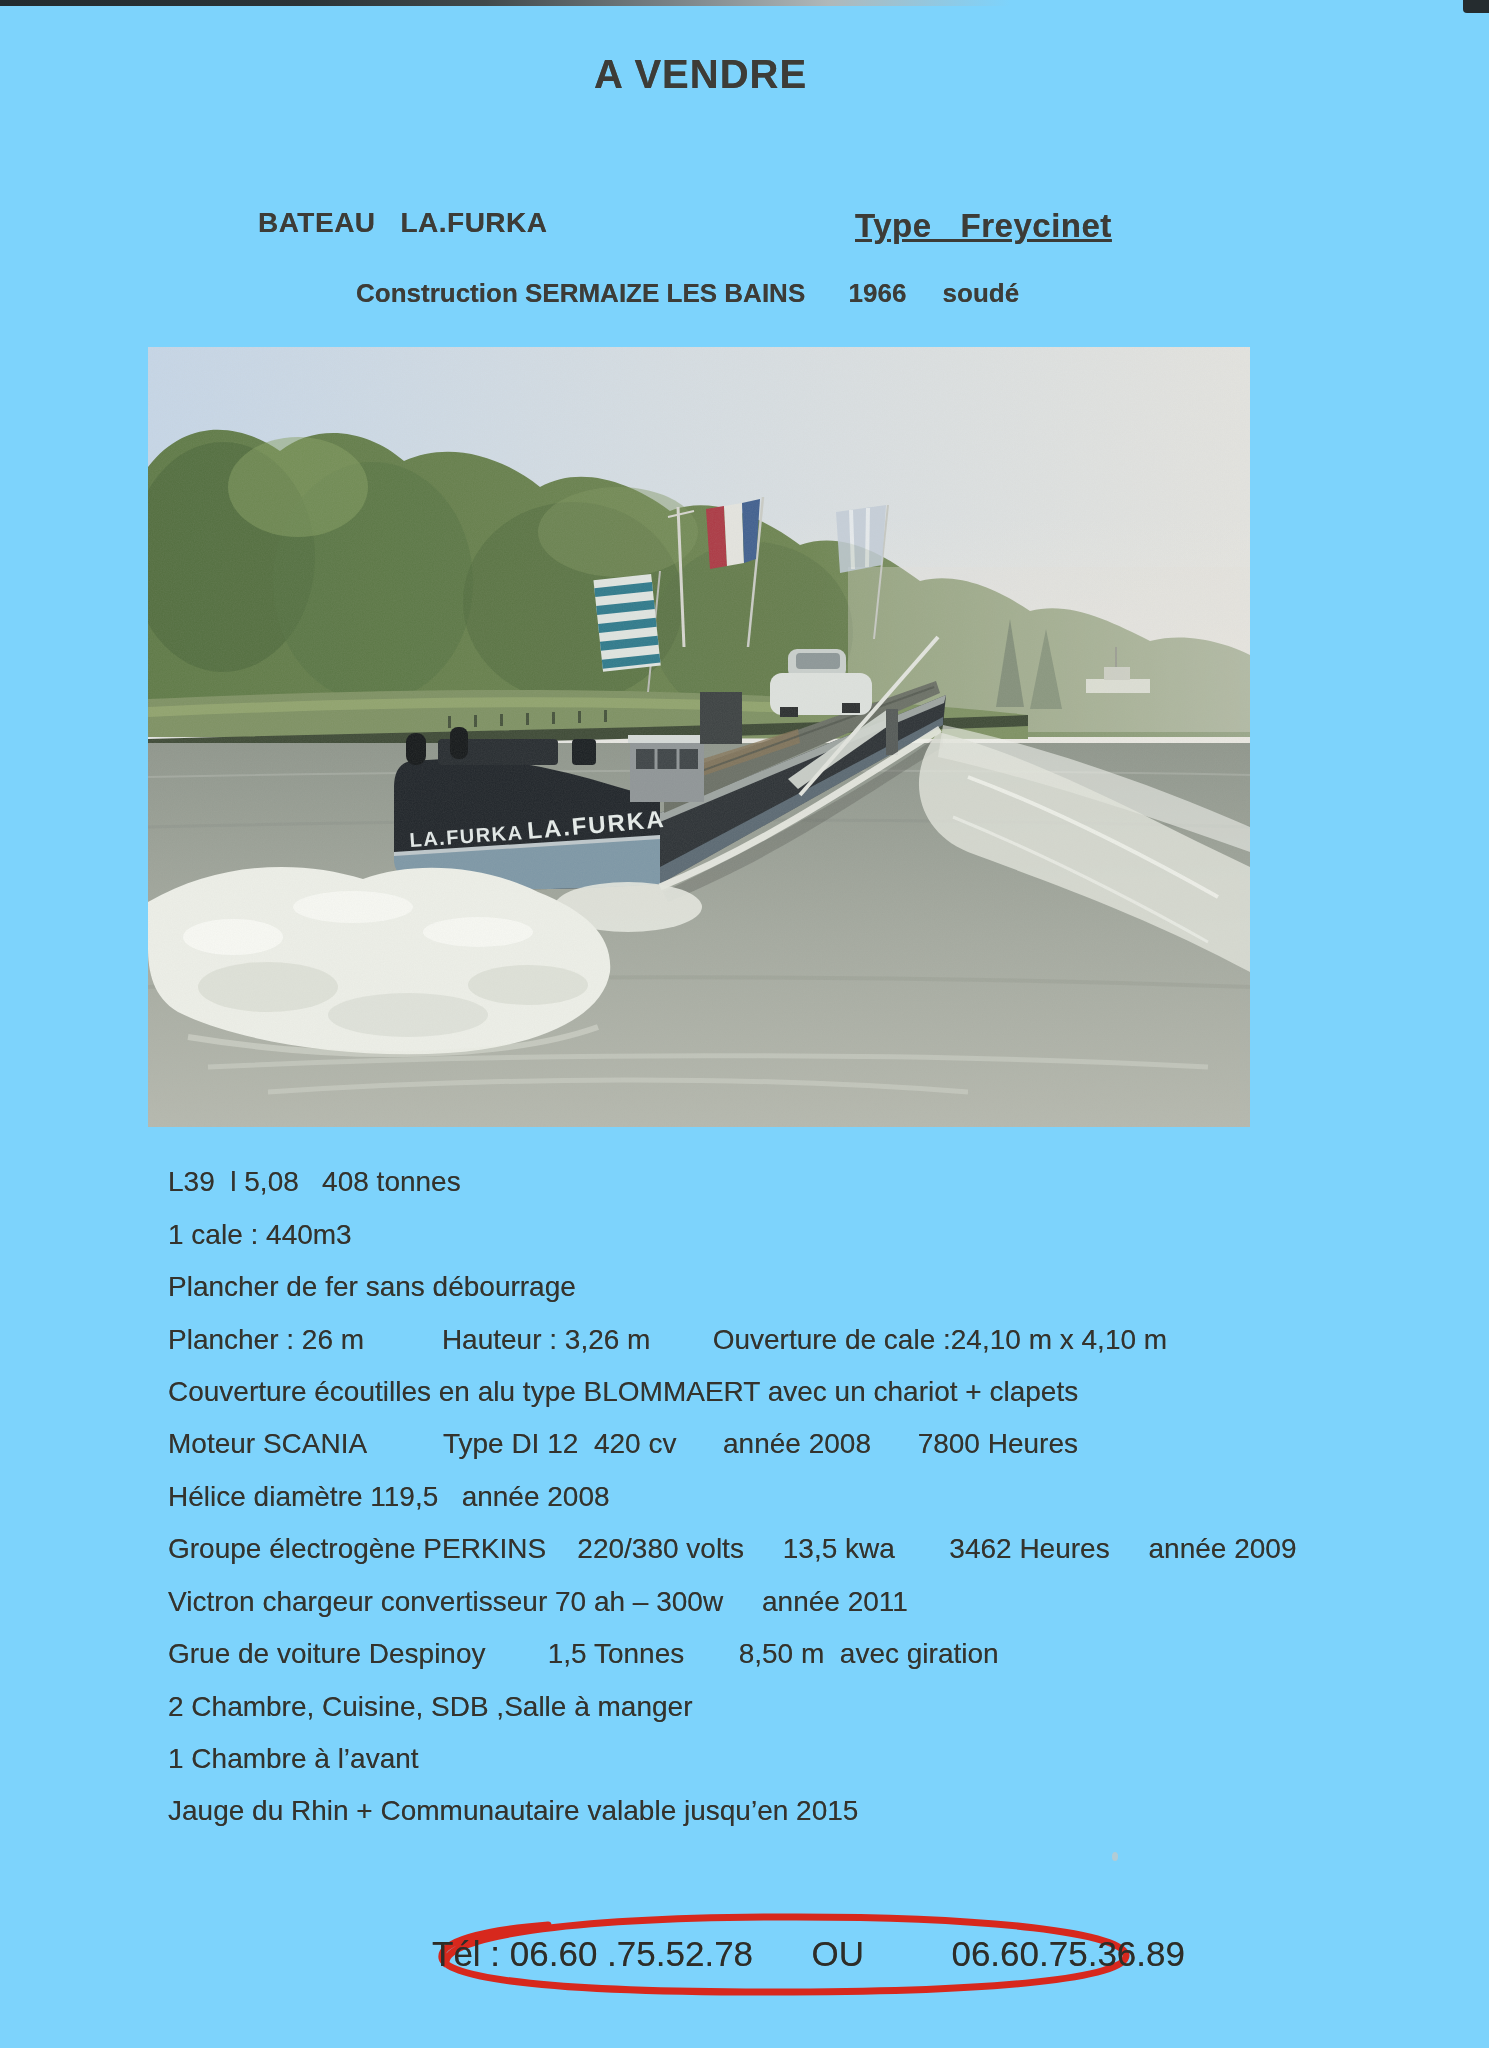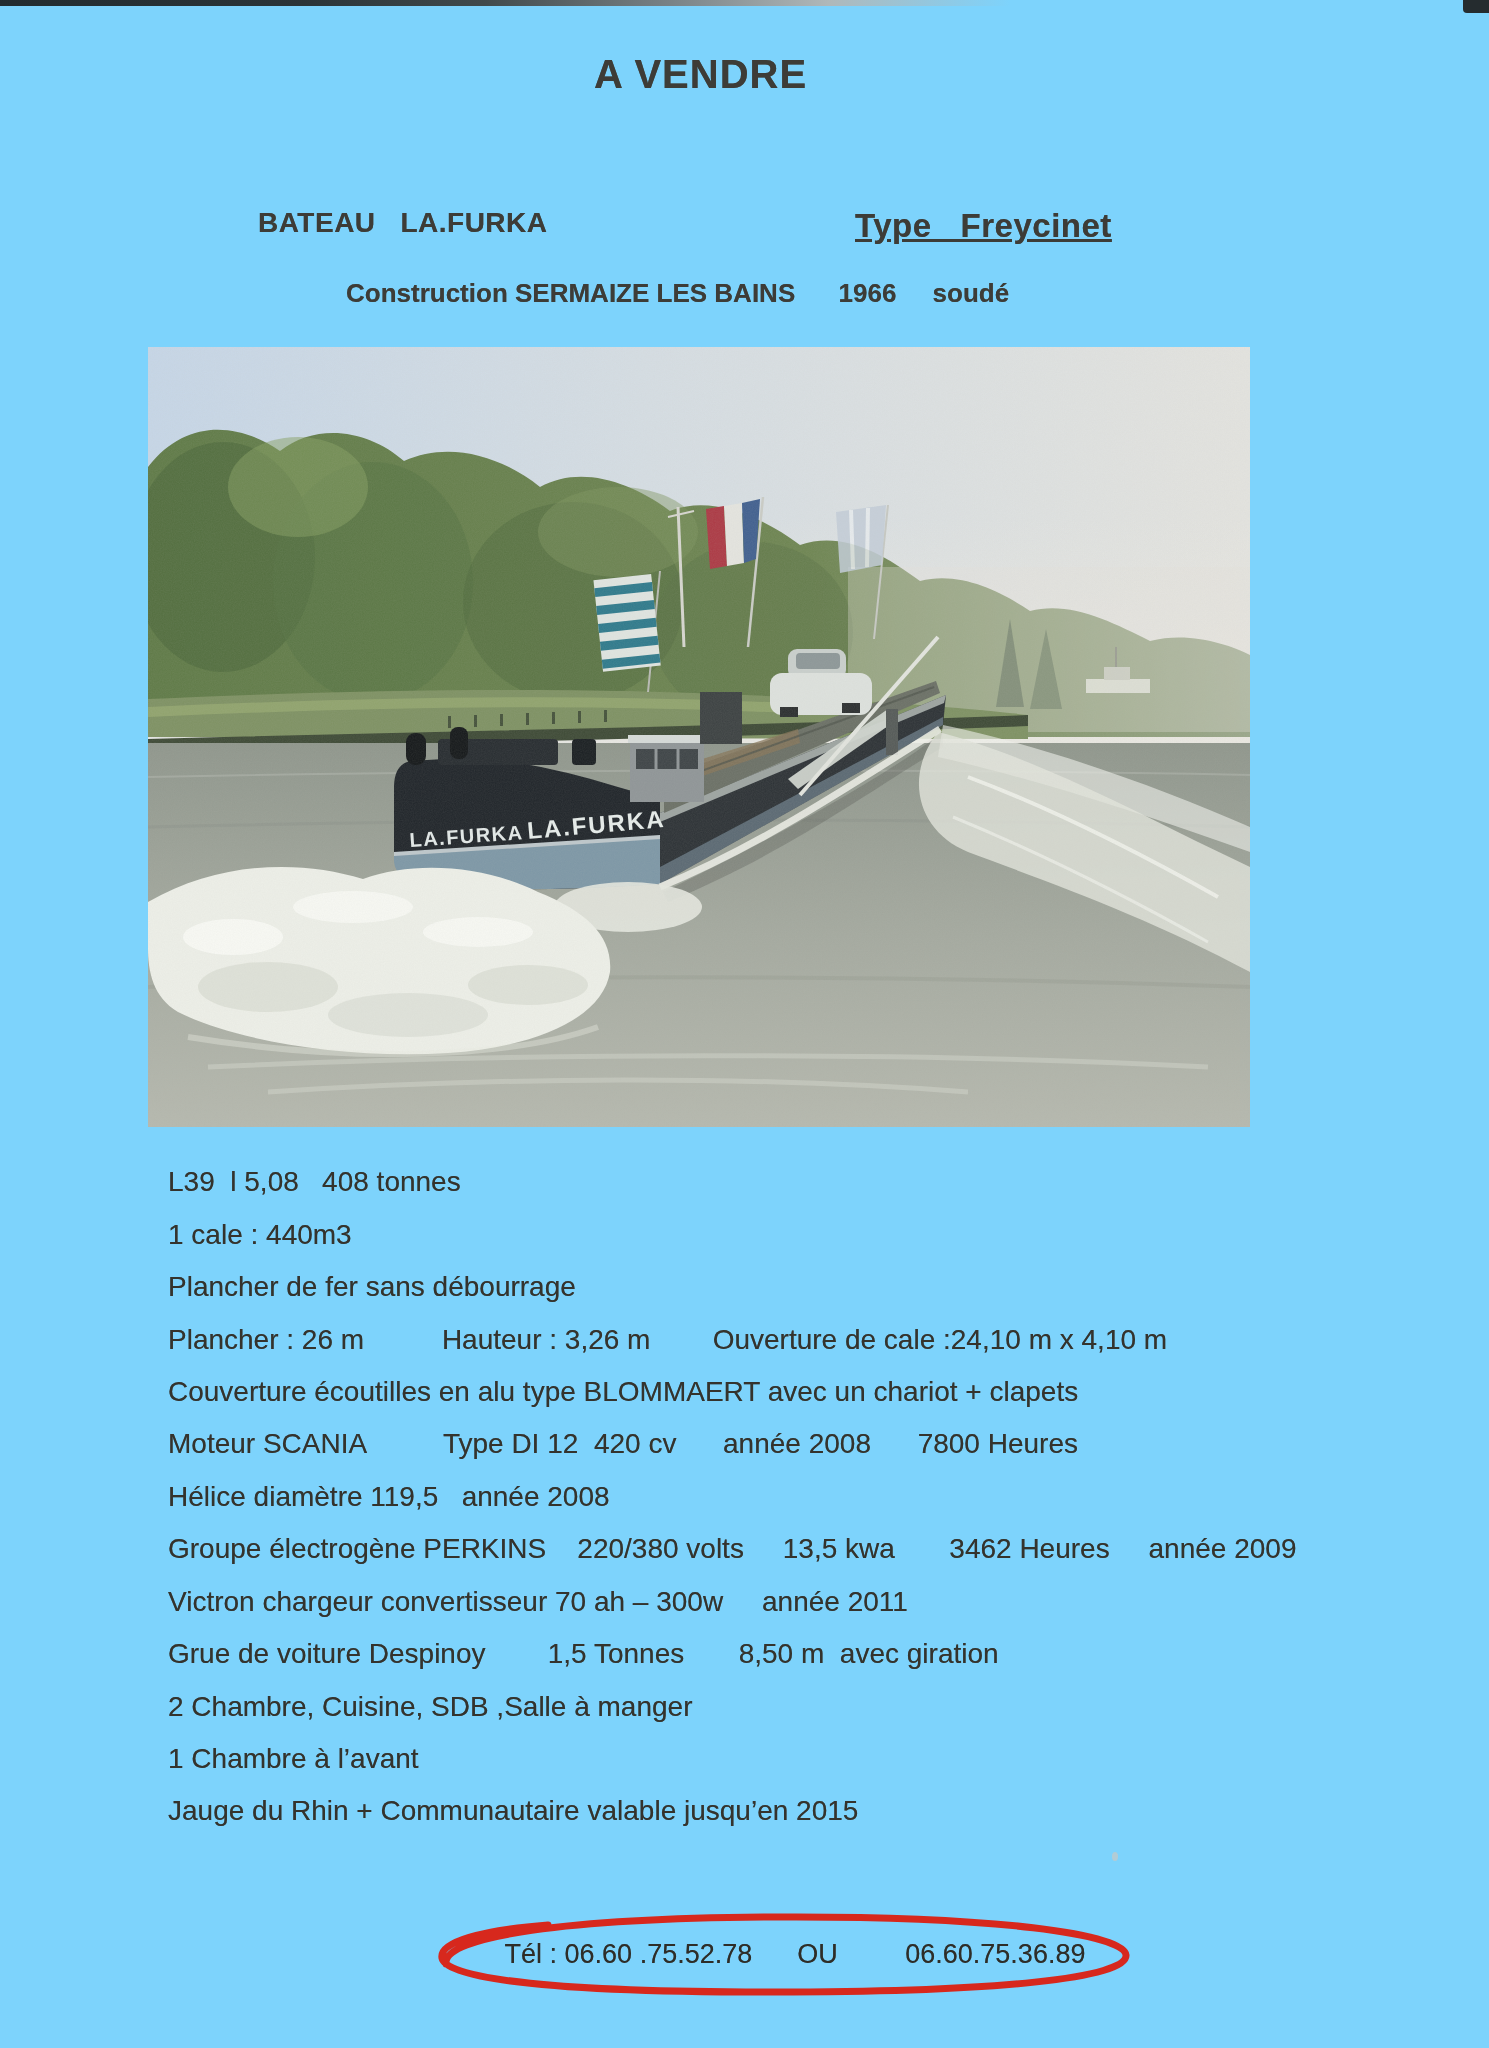--- a/index.html
+++ b/index.html
@@ -26,42 +26,42 @@
   }
   .heading-boat{
     position:absolute;top:207px;left:258px;font-size:28px;font-weight:700;color:#3d3c37;
     letter-spacing:.5px;white-space:pre;text-shadow:0 0 .5px rgba(60,60,54,.7);
   }
   .heading-type{
     position:absolute;top:207px;left:855px;font-size:33px;font-weight:700;color:#3d3c37;
     letter-spacing:.5px;white-space:pre;text-shadow:0 0 .5px rgba(60,60,54,.7);text-decoration:underline;
   }
   .construction{
-    position:absolute;top:278px;left:346px;font-size:26px;font-weight:700;color:#3d3c37;
+    position:absolute;top:278px;left:356px;font-size:26px;font-weight:700;color:#3d3c37;
     white-space:pre;text-shadow:0 0 .5px rgba(60,60,54,.7);
   }
   .photo{
     position:absolute;left:148px;top:347px;width:1102px;height:780px;display:block;
   }
   .specs{
     position:absolute;left:168px;top:1156px;width:1120px;
     font-size:28px;color:#34332d;
   }
   .spec-line{
     height:52.45px;display:flex;align-items:center;white-space:pre;
     text-shadow:0 0 .4px rgba(55,55,50,.6);
   }
   .contact{
     position:absolute;left:398px;top:1908px;width:760px;height:92px;
   }
   .contact svg{position:absolute;left:0;top:0;width:100%;height:100%;}
   .phone-line{
     position:absolute;left:0;top:50%;transform:translateY(-50%);
     width:100%;text-align:center;padding-left:34px;box-sizing:border-box;
-    font-size:27px;color:#2e2d28;white-space:pre;
+    font-size:35px;color:#2e2d28;white-space:pre;
     text-shadow:0 0 .4px rgba(50,50,46,.6);
   }
 </style>
 </head>
 <body>
 
 <div class="page">
 
   <div class="scan-top"></div>
   <div class="scan-corner"></div>

